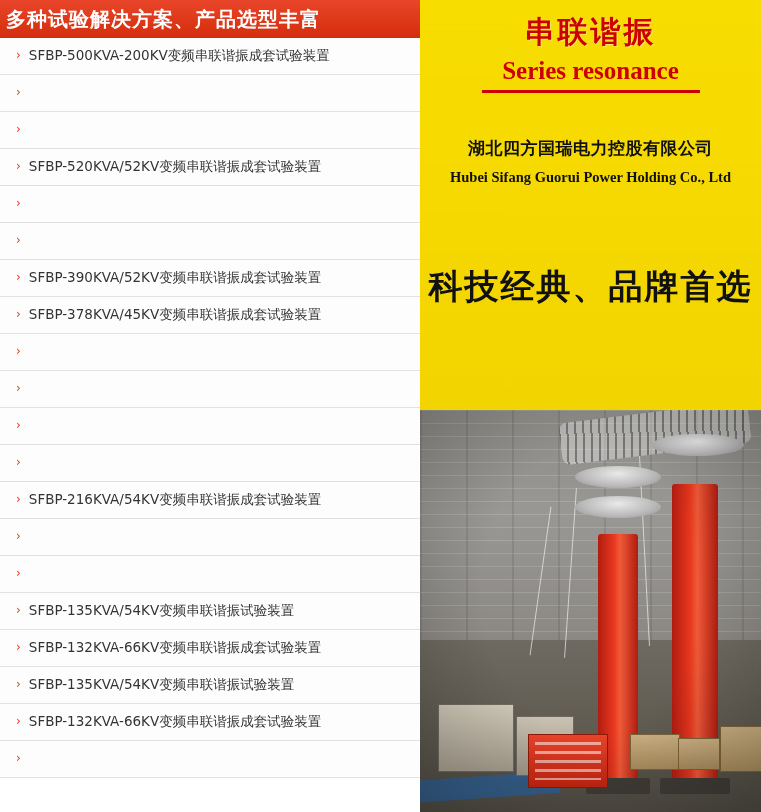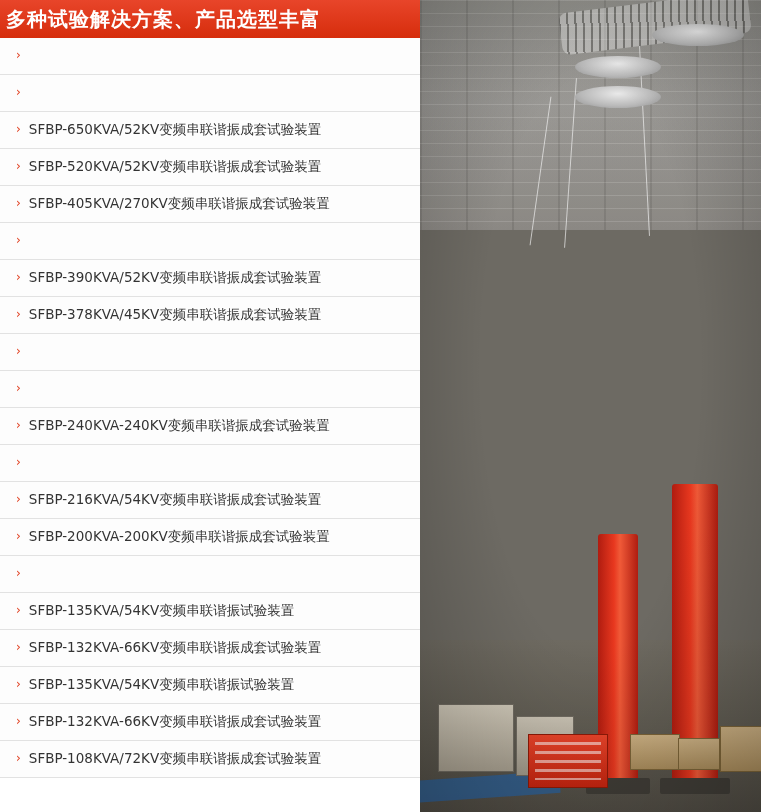--- a/index.html
+++ b/index.html
@@ -292,39 +292,38 @@
   <div class="left-col">
 
     <div class="left-header">
       <span>多种试验解决方案、产品选型丰富</span>
     </div>
 
     <div class="product-list">
 
       <div class="product-item">
         <span class="bullet">›</span>
-      </div>
-
-      <div class="product-item">
-        <span class="bullet">›</span>
-      </div>
-
-      <div class="product-item">
-        <span class="bullet">›</span>
-        <span class="item-label">SFBP-650KVA/52KV变频串联谐振成套试验装置</span>
+        <span class="item-label">SFBP-500KVA-200KV变频串联谐振成套试验装置</span>
+      </div>
+
+      <div class="product-item">
+        <span class="bullet">›</span>
+      </div>
+
+      <div class="product-item">
+        <span class="bullet">›</span>
       </div>
 
       <div class="product-item">
         <span class="bullet">›</span>
         <span class="item-label">SFBP-520KVA/52KV变频串联谐振成套试验装置</span>
       </div>
 
       <div class="product-item">
         <span class="bullet">›</span>
-        <span class="item-label">SFBP-405KVA/270KV变频串联谐振成套试验装置</span>
       </div>
 
       <div class="product-item">
         <span class="bullet">›</span>
       </div>
 
       <div class="product-item">
         <span class="bullet">›</span>
         <span class="item-label">SFBP-390KVA/52KV变频串联谐振成套试验装置</span>
       </div>
@@ -337,35 +336,33 @@
       <div class="product-item">
         <span class="bullet">›</span>
       </div>
 
       <div class="product-item">
         <span class="bullet">›</span>
       </div>
 
       <div class="product-item">
         <span class="bullet">›</span>
-        <span class="item-label">SFBP-240KVA-240KV变频串联谐振成套试验装置</span>
       </div>
 
       <div class="product-item">
         <span class="bullet">›</span>
       </div>
 
       <div class="product-item">
         <span class="bullet">›</span>
         <span class="item-label">SFBP-216KVA/54KV变频串联谐振成套试验装置</span>
       </div>
 
       <div class="product-item">
         <span class="bullet">›</span>
-        <span class="item-label">SFBP-200KVA-200KV变频串联谐振成套试验装置</span>
       </div>
 
       <div class="product-item">
         <span class="bullet">›</span>
       </div>
 
       <div class="product-item">
         <span class="bullet">›</span>
         <span class="item-label">SFBP-135KVA/54KV变频串联谐振试验装置</span>
       </div>
@@ -380,28 +377,35 @@
         <span class="item-label">SFBP-135KVA/54KV变频串联谐振试验装置</span>
       </div>
 
       <div class="product-item">
         <span class="bullet">›</span>
         <span class="item-label">SFBP-132KVA-66KV变频串联谐振成套试验装置</span>
       </div>
 
       <div class="product-item">
         <span class="bullet">›</span>
-        <span class="item-label">SFBP-108KVA/72KV变频串联谐振成套试验装置</span>
       </div>
 
     </div>
   </div>
 
   <div class="right-col">
 
+    <div class="yellow-panel">
+      <div class="title-cn">串联谐振</div>
+      <div class="title-en">Series resonance</div>
+      <div class="title-underline"></div>
+      <div class="company-cn">湖北四方国瑞电力控股有限公司</div>
+      <div class="company-en">Hubei Sifang Guorui Power Holding Co., Ltd</div>
+      <div class="slogan">科技经典、品牌首选</div>
+    </div>
 
     <div class="photo">
       <div class="ph-wall"></div>
       <div class="ph-wall-lines"></div>
       <div class="ph-wall-panels"></div>
       <div class="ph-duct"></div>
       <div class="ph-floor"></div>
       <div class="ph-floor-blue"></div>
 
       <div class="ph-wire w1"></div>

